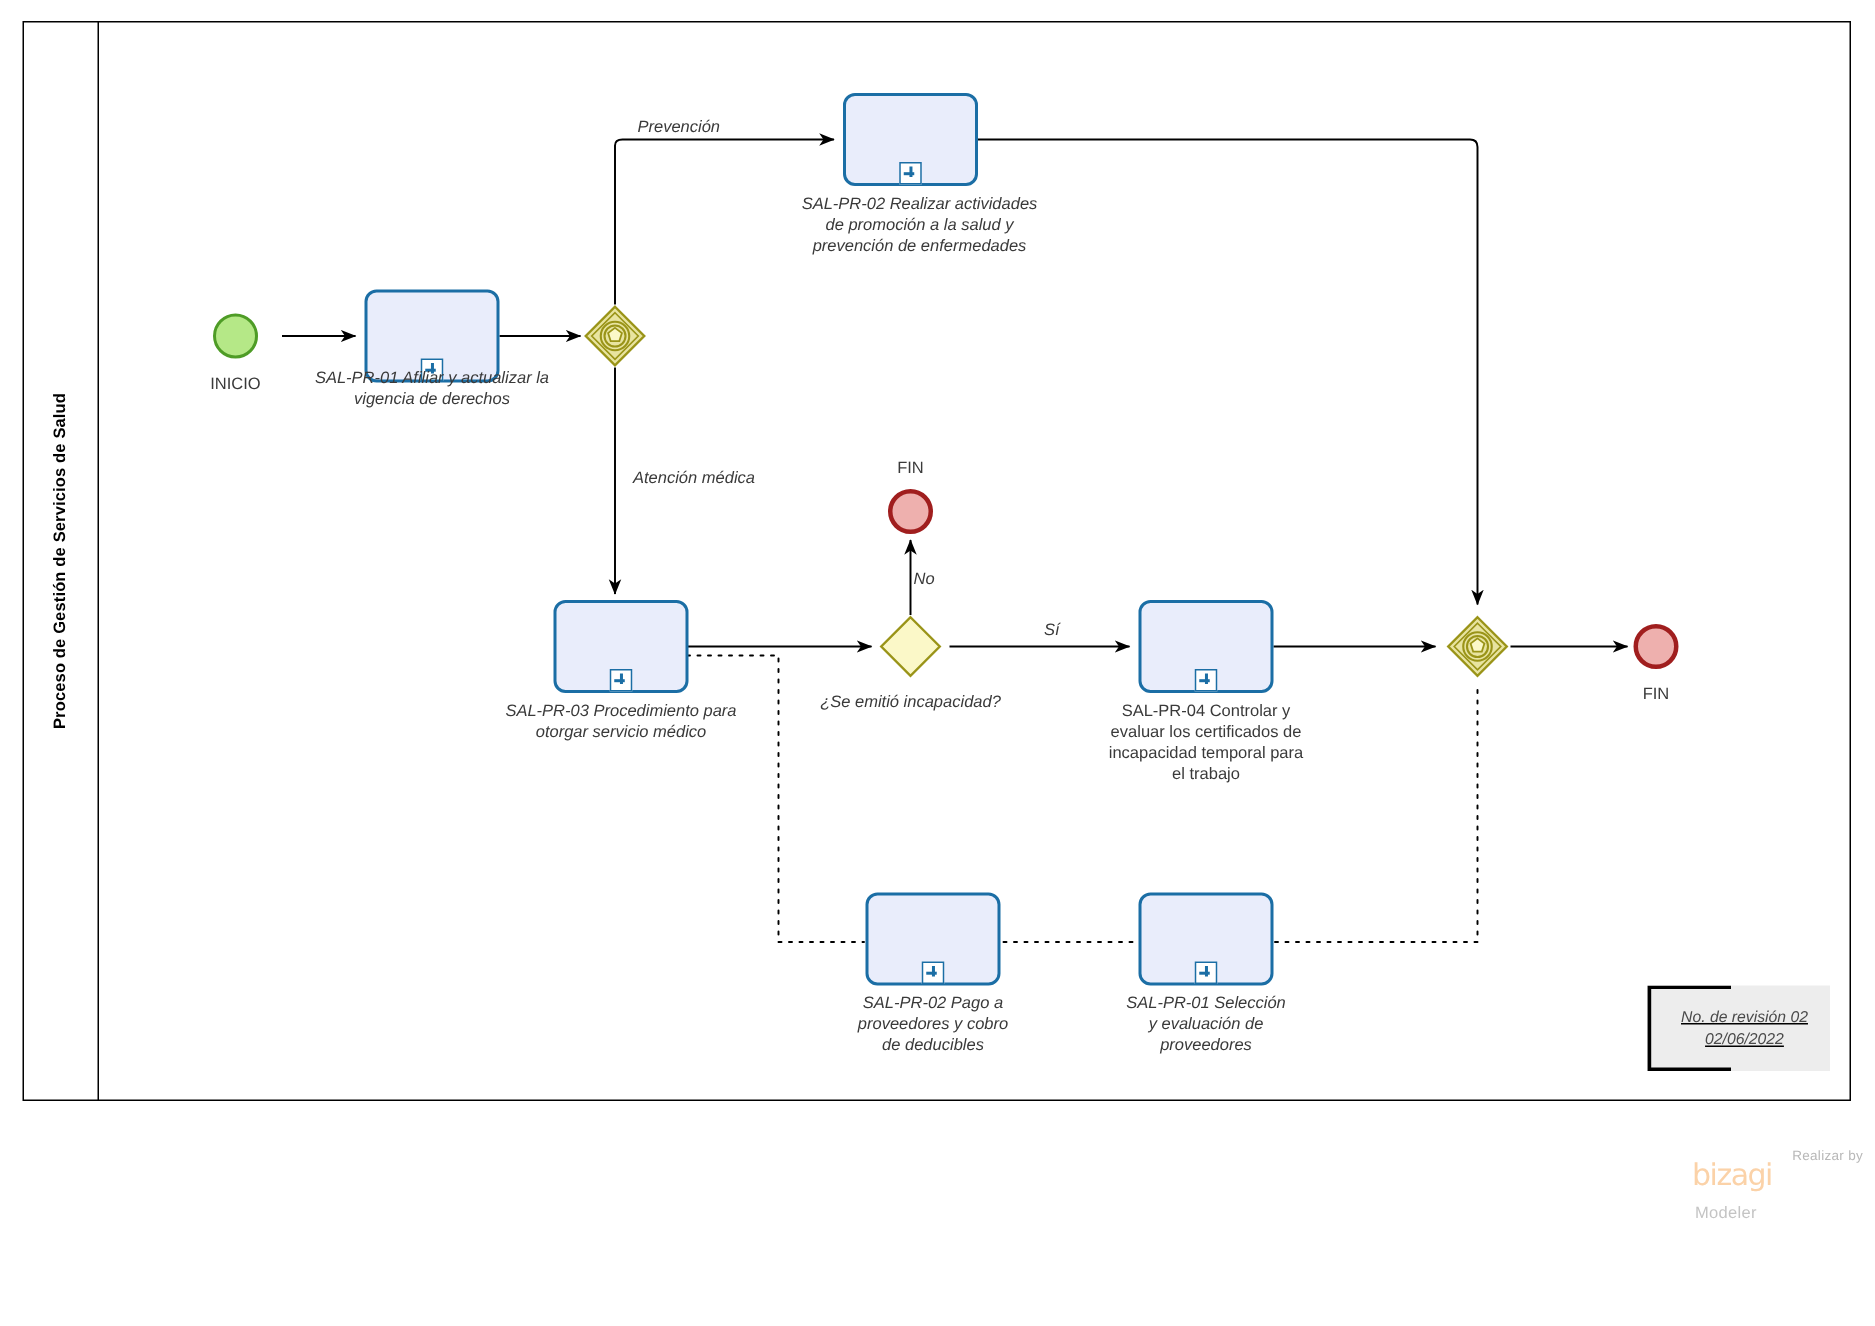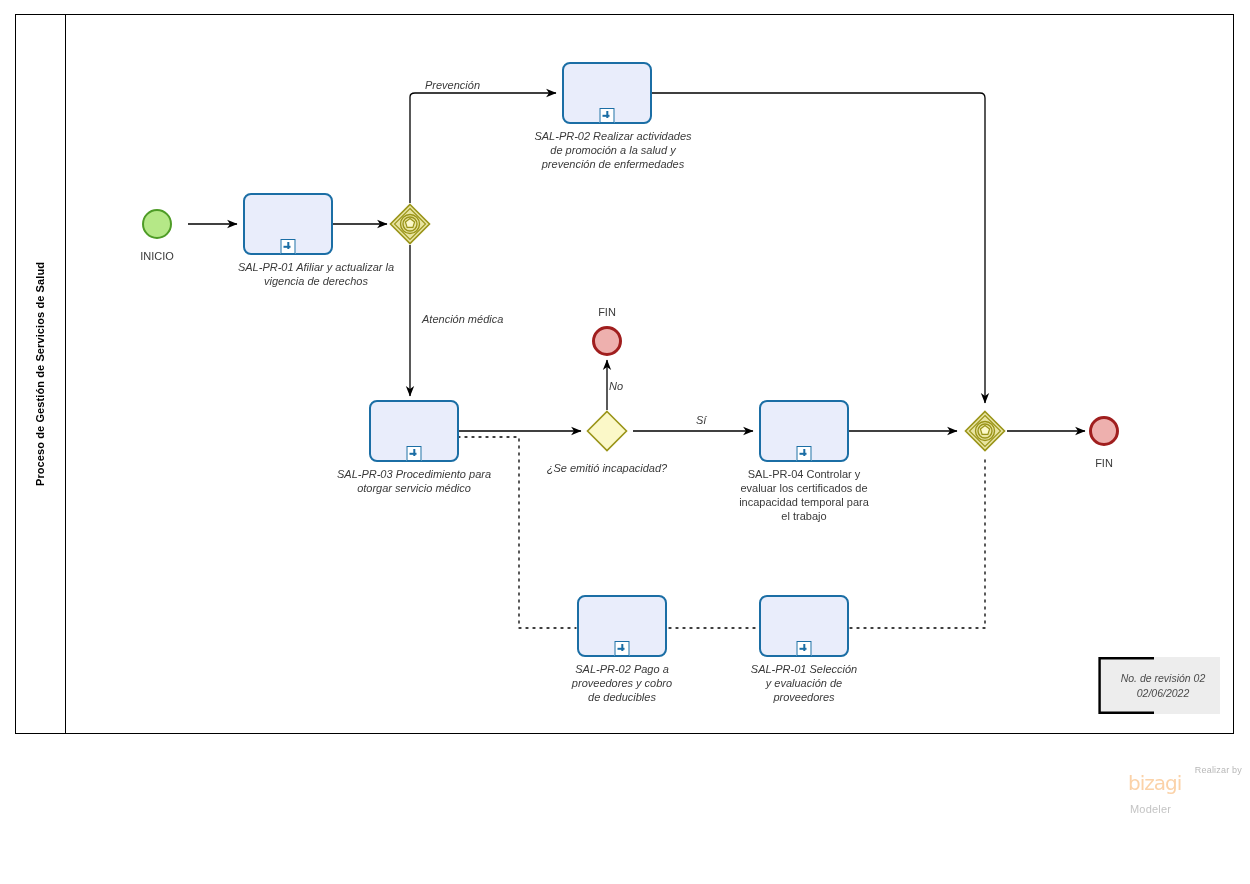--- a/index.html
+++ b/index.html
@@ -152,20 +152,21 @@
 
   
   .revision {
     position: absolute;
     left: 1098px; top: 657px;
     width: 122px; height: 57px;
     background: #ededed;
     display: flex;
     align-items: center;
     justify-content: center;
+    text-decoration: underline;
   }
   .revision .bracket {
     position: absolute;
     left: 0; top: 0;
     width: 122px; height: 57px;
   }
   .revision-text {
     font-size: 10.5px;
     font-style: italic;
     color: #4a4a4a;
@@ -252,21 +253,21 @@
 
     <path d="M850,628 L985,628 L985,455" stroke="#000" stroke-width="1.3" fill="none" stroke-dasharray="2,5" stroke-linecap="round"></path>
   </svg>
 
   <div class="node event-start" style="left:142px; top:209px;"></div>
   <div class="event-label" style="left:97px; top:250px;">INICIO</div>
 
   <div class="node task" style="left:243px; top:193px;">
     <div class="plus"></div>
   </div>
-  <div class="node" style="left:243px; top:193px; width:90px; height:62px;margin-left:28px;">
+  <div class="node" style="left:243px; top:178px; width:90px; height:62px;">
     <div class="task-label">SAL-PR-01 Afiliar y actualizar la vigencia de derechos</div>
   </div>
 
   <div class="node gw" style="left:389px; top:203px;">
     <svg width="42" height="42" viewBox="0 0 42 42">
       <polygon points="21,1.5 40.5,21 21,40.5 1.5,21" fill="#e8e4a0" stroke="#9a9418" stroke-width="1.6"></polygon>
       <polygon points="21,5.5 36.5,21 21,36.5 5.5,21" fill="none" stroke="#9a9418" stroke-width="1.1"></polygon>
       <circle cx="21" cy="21" r="9.5" fill="none" stroke="#9a9418" stroke-width="1.4"></circle>
       <circle cx="21" cy="21" r="7" fill="none" stroke="#9a9418" stroke-width="1.4"></circle>
       <polygon points="21,15.6 25.6,19 23.9,24.4 18.1,24.4 16.4,19" fill="#fbf8c8" stroke="#9a9418" stroke-width="1.2"></polygon>

